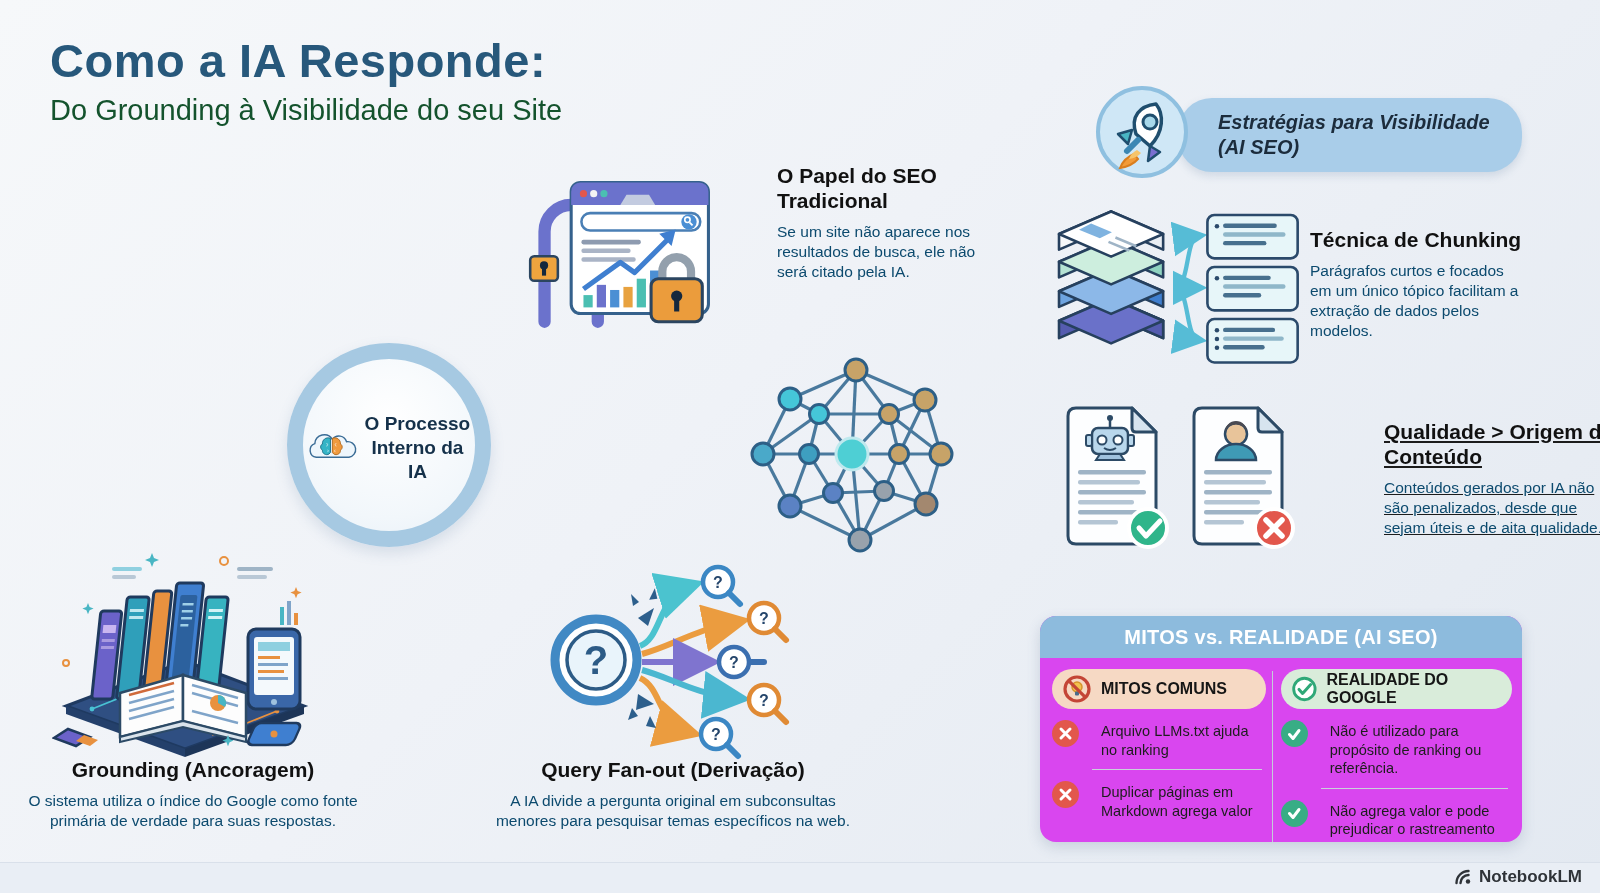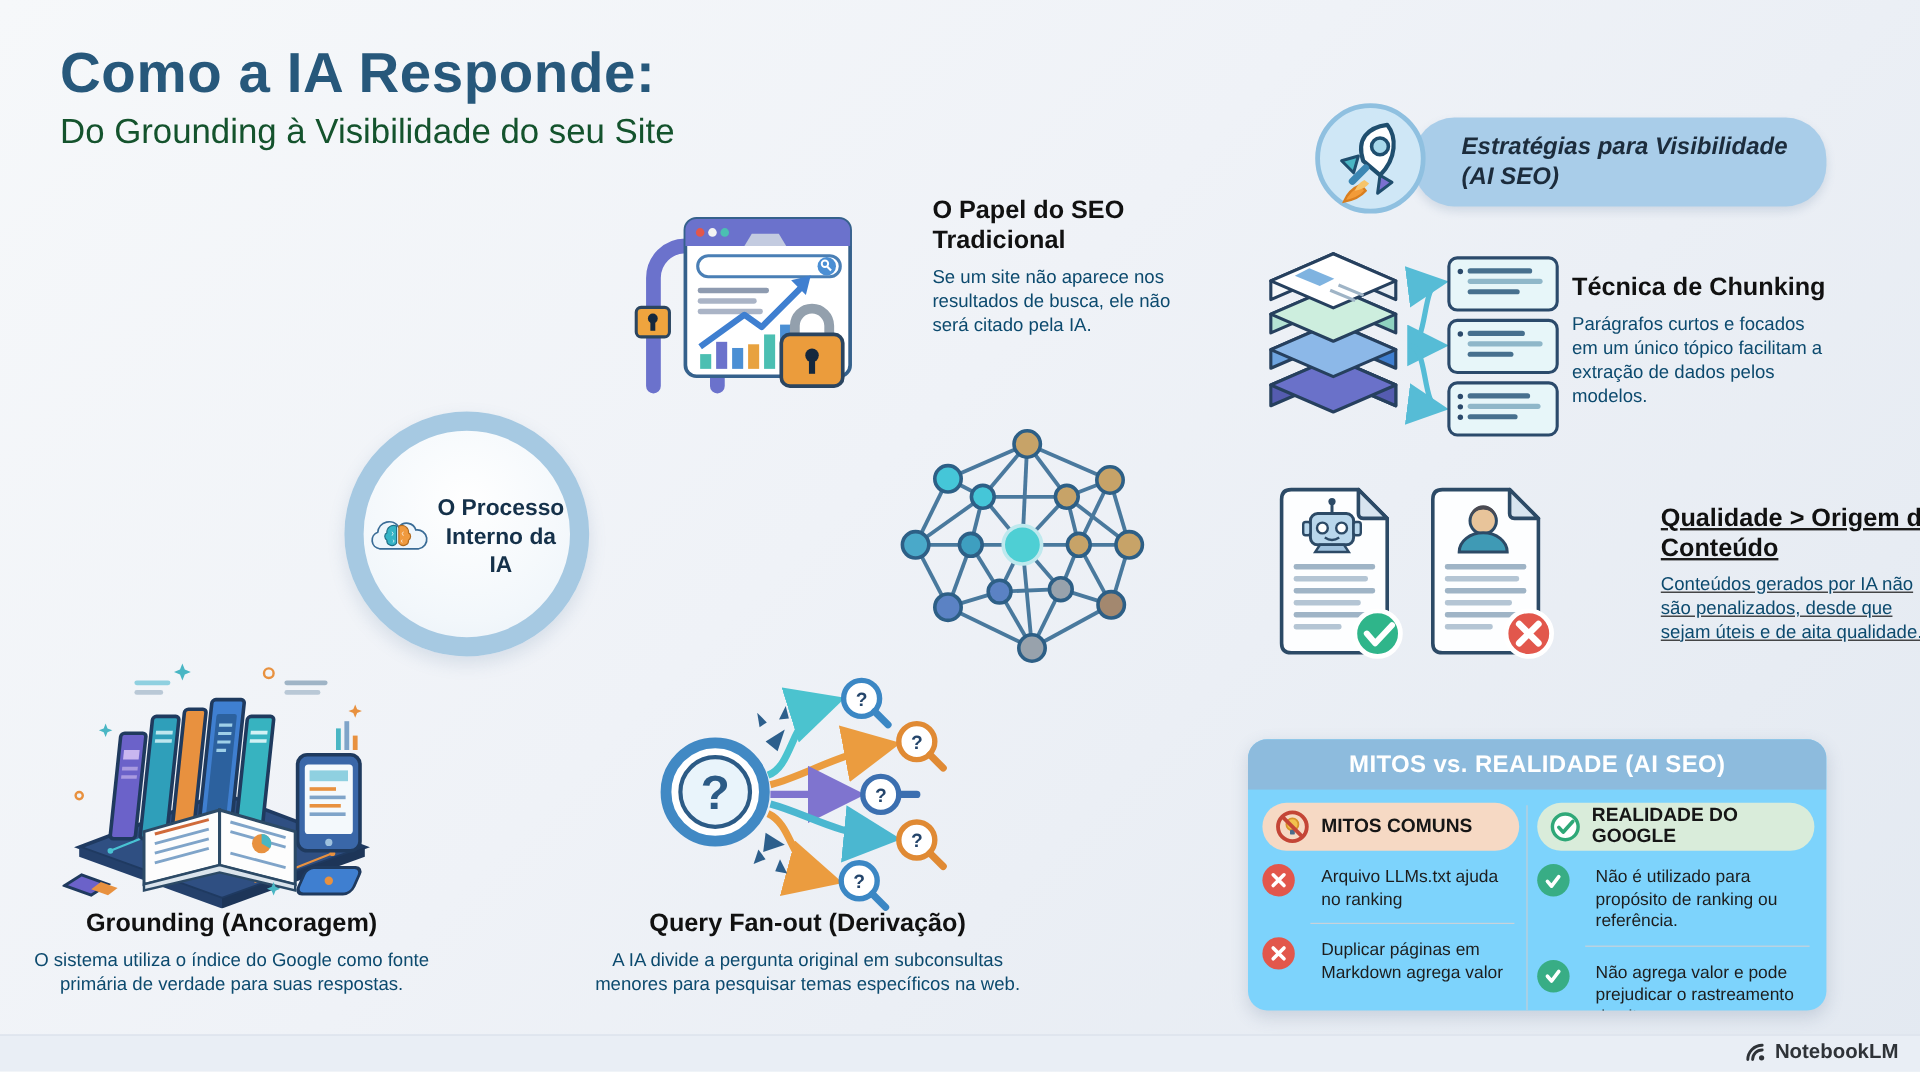--- a/index.html
+++ b/index.html
@@ -19,21 +19,21 @@
       box-shadow:0 4px 8px rgba(80,110,150,.18);display:flex;align-items:center;font-style:italic;}
   .strat-pill span{font-size:20px;font-weight:bold;color:#1c2c3c;line-height:1.25;padding-left:40px;width:300px;}
   .rocket-wrap{left:1094px;top:84px;width:96px;height:96px;z-index:3;}
   
   .process{left:287px;top:343px;width:172px;height:172px;border:16px solid #a6c9e2;border-radius:50%;
       background:radial-gradient(circle at 50% 35%,#ffffff 0%,#f2f7fb 70%,#e8f0f7 100%);
       display:flex;align-items:center;justify-content:center;
       box-shadow:0 6px 14px rgba(90,120,160,.18);}
   .process-label{font-size:19px;font-weight:bold;color:#15314a;line-height:1.25;text-align:center;margin-top:6px;}
   
-  .myths-card{left:1040px;top:616px;width:482px;height:226px;background:#7dd3fc;border-radius:16px;
+  .myths-card{left:1040px;top:616px;width:482px;height:226px;background:#d946ef;border-radius:16px;
       box-shadow:0 5px 14px rgba(70,95,130,.20);overflow:hidden;}
   .myths-header{height:42px;background:#8dbbdd;display:flex;align-items:center;justify-content:center;}
   .myths-header span{color:#fff;font-size:20px;font-weight:bold;letter-spacing:.3px;}
   .myths-body{display:flex;padding:11px 10px 8px 12px;}
   .m-col{width:218px;}
   .m-col.right{width:236px;}
   .m-divider{width:1px;background:#c3cdd8;margin:2px 8px 6px 6px;}
   .m-pill{height:40px;border-radius:20px;display:flex;align-items:center;gap:9px;padding:0 10px;}
   .m-pill.myth{background:#f6d9c4;}
   .m-pill.real{background:#d9ecda;}

